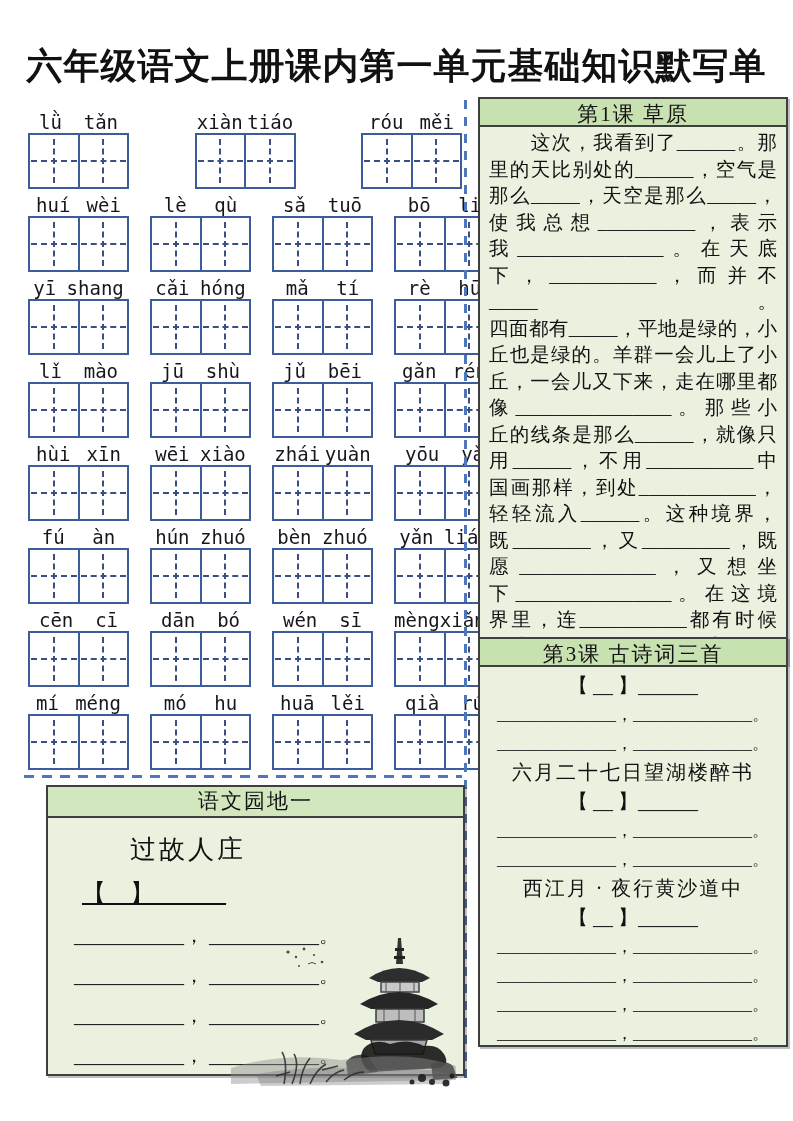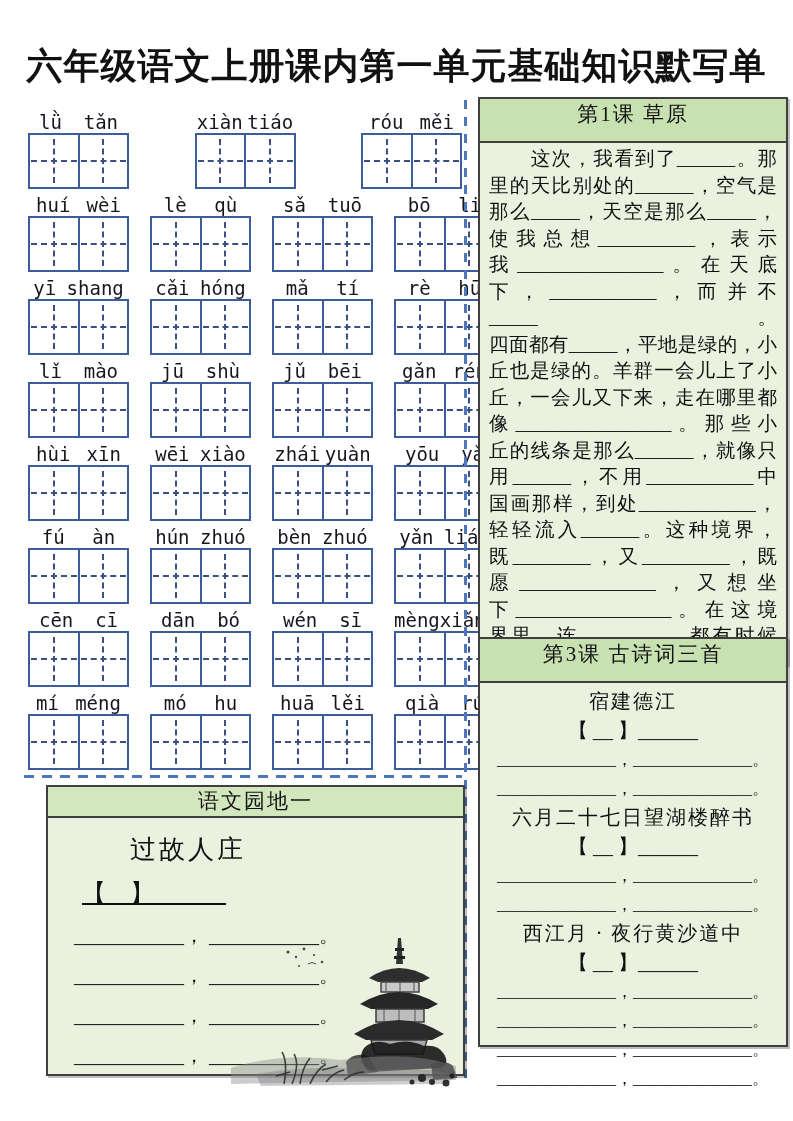--- a/index.html
+++ b/index.html
@@ -58,21 +58,21 @@
     background:repeating-linear-gradient(to right,var(--divblue) 0 10px,transparent 10px 18px);
   }
   
   .panel{
     position:absolute;box-sizing:border-box;border:2px solid var(--panelborder);
     background:var(--bodygreen);box-shadow:2px 2px 0 rgba(0,0,0,0.25);
   }
   .panel-header{
     box-sizing:border-box;border-bottom:2px solid var(--panelborder);
     background:var(--hdrgreen);text-align:center;font-size:21px;
-    height:44px;line-height:30px;letter-spacing:2px;
+    height:28px;line-height:30px;letter-spacing:2px;
   }
   .panel1{left:478px;top:97px;width:310px;height:568px;}
   .panel1-body{padding:3px 9px 0 9px;}
   .jline{
     font-size:19.5px;line-height:26.5px;
     text-align:justify;text-align-last:justify;
   }
   .lline{font-size:19.5px;line-height:26.5px;text-align:left;}
   .panel2{left:478px;top:637px;width:310px;height:410px;}
   .panel2-body{padding:4px 8px 0 8px;text-align:center;}
@@ -464,21 +464,20 @@
     <div class="jline">下________________。在这境</div>
     <div class="jline">界里，连___________都有时候</div>
     <div class="jline">静立不动，好像回味着草原</div>
     <div class="lline">的__________。</div>
   </div>
 </div>
 
 <div class="panel panel2">
   <div class="panel-header">第3课 古诗词三首</div>
   <div class="panel2-body">
-    <div class="poem-title">宿建德江</div>
     <div class="poem-author">【 __ 】______</div>
     <div class="poem-blank">______________，______________。</div>
     <div class="poem-blank">______________，______________。</div>
     <div class="poem-title">六月二十七日望湖楼醉书</div>
     <div class="poem-author">【 __ 】______</div>
     <div class="poem-blank">______________，______________。</div>
     <div class="poem-blank">______________，______________。</div>
     <div class="poem-title">西江月 · 夜行黄沙道中</div>
     <div class="poem-author">【 __ 】______</div>
     <div class="poem-blank">______________，______________。</div>

